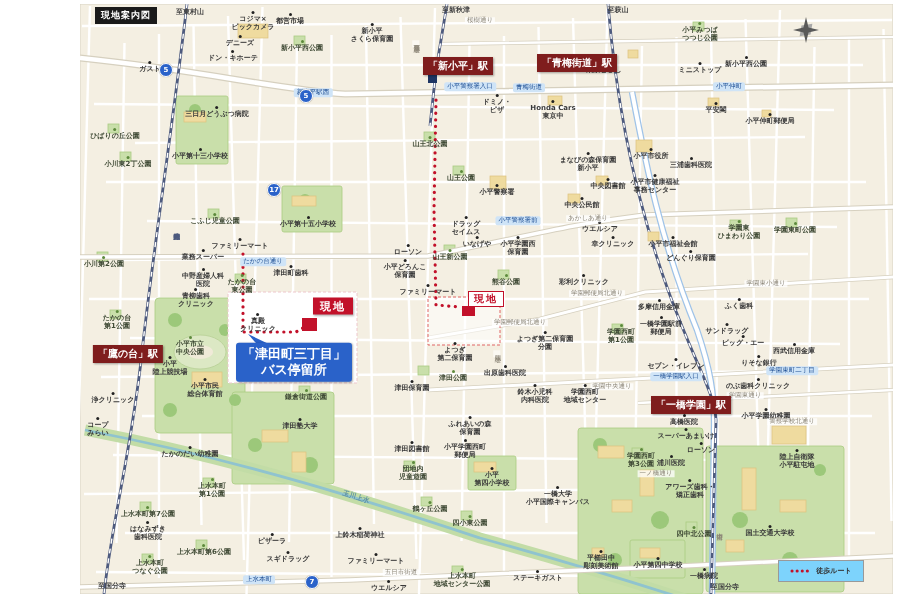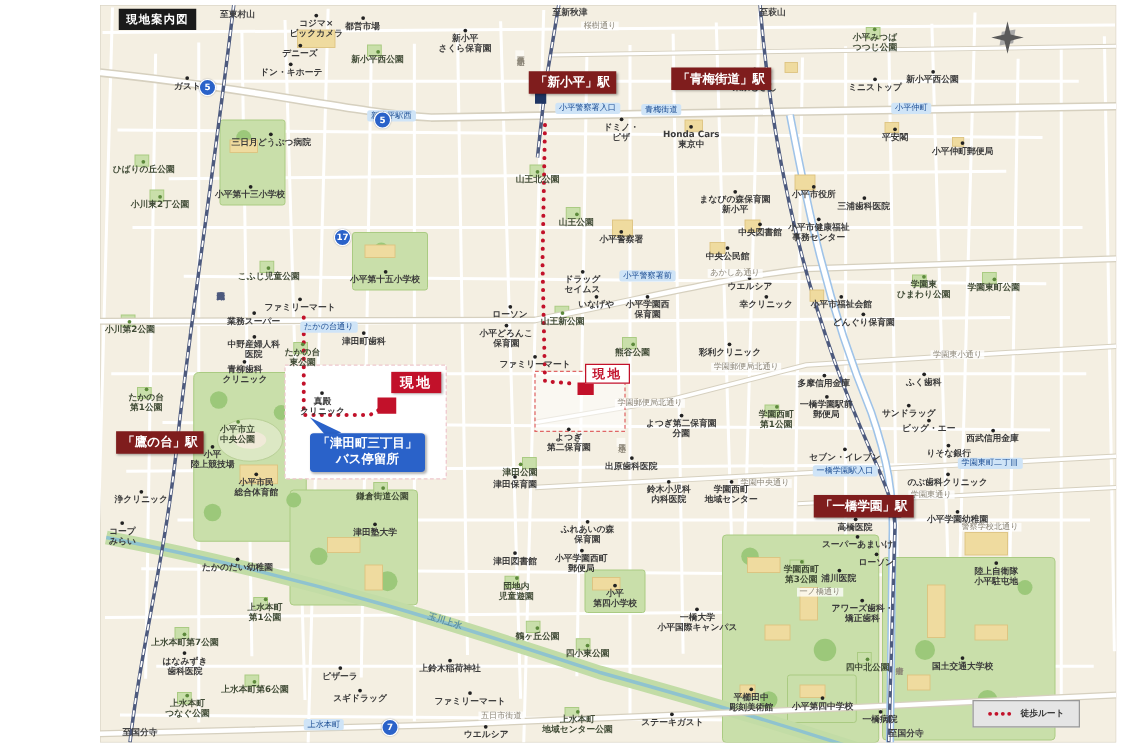--- a/index.html
+++ b/index.html
@@ -29,23 +29,23 @@
   .badge{position:absolute;transform:translate(-50%,-50%);width:12px;height:12px;border-radius:50%;
     background:#2a62c9;border:1.5px solid #fff;color:#fff;font-size:7px;font-weight:bold;
     display:flex;align-items:center;justify-content:center;box-shadow:0 0 1px rgba(0,0,0,.4);}
   #title-chip{position:absolute;left:95px;top:7px;background:#1a1a1a;color:#fff;font-size:9px;
     font-weight:bold;padding:2px 6px;letter-spacing:1px;}
   #site-label-1{position:absolute;left:333px;top:306px;transform:translate(-50%,-50%);background:#c2112a;
     color:#fff;font-size:11px;font-weight:bold;padding:1px 7px;letter-spacing:2px;box-shadow:1px 1px 2px rgba(0,0,0,.3);}
   #site-label-2{position:absolute;left:486px;top:299px;transform:translate(-50%,-50%);background:#fff;
     color:#c2112a;border:1.5px solid #c2112a;font-size:10px;font-weight:bold;padding:0 5px;letter-spacing:2px;}
   #bus-callout{position:absolute;left:294px;top:362px;transform:translate(-50%,-50%);background:#2a62c9;
-    color:#fff;font-size:10px;font-weight:600;text-align:center;line-height:1.25;padding:3px 6px;
+    color:#fff;font-size:13px;font-weight:600;text-align:center;line-height:1.25;padding:3px 6px;
     border-radius:3px;box-shadow:1px 1px 2px rgba(0,0,0,.3);}
-  #legend-box{position:absolute;left:778px;top:560px;width:84px;height:20px;background:#e5e5e5;
+  #legend-box{position:absolute;left:778px;top:560px;width:84px;height:20px;background:#7dd3fc;
     border:1px solid #999;display:flex;align-items:center;justify-content:center;gap:4px;}
   #legend-box span{font-size:7px;color:#333;font-weight:600;}
 </style>
 </head>
 <body>
 
 <div id="stage">
   <svg id="map-svg" width="900" height="600" viewBox="0 0 900 600">
     <defs>
       <clipPath id="mapclip">
@@ -317,21 +317,21 @@
       <div class="lbl poi" style="left: 360px; top: 533px;">上鈴木稲荷神社</div>
       <div class="lbl poi" style="left: 376px; top: 559px;">ファミリーマート</div>
       <div class="lbl poi" style="left: 389px; top: 586px;">ウエルシア</div>
       <div class="lbl road" style="left: 401px; top: 573px;">五日市街道</div>
       <div class="lbl park" style="left: 462px; top: 578px;">上水本町
 地域センター公園</div>
       <div class="lbl poi" style="left: 538px; top: 576px;">ステーキガスト</div>
       <div class="lbl poi" style="left: 601px; top: 560px;">平櫛田中
 彫刻美術館</div>
       <div class="lbl canal" style="left: 356px; top: 497px;">玉川上水</div>
-      <div class="lbl park" style="left: 416px; top: 376px;">津田公園</div>
+      <div class="lbl park" style="left: 453px; top: 376px;">津田公園</div>
       <div class="lbl poi" style="left: 412px; top: 386px;">津田保育園</div>
       <div class="lbl poi" style="left: 455px; top: 352px;">よつぎ
 第二保育園</div>
       <div class="lbl poi" style="left: 545px; top: 341px;">よつぎ第二保育園
 分園</div>
       <div class="lbl vroad" style="left: 497px; top: 354px;">四小通り</div>
       <div class="lbl park" style="left: 506px; top: 280px;">熊谷公園</div>
       <div class="lbl poi" style="left: 584px; top: 280px;">彩利クリニック</div>
       <div class="lbl road" style="left: 597px; top: 294px;">学園郵便局北通り</div>
       <div class="lbl road" style="left: 520px; top: 323px;">学園郵便局北通り</div>

